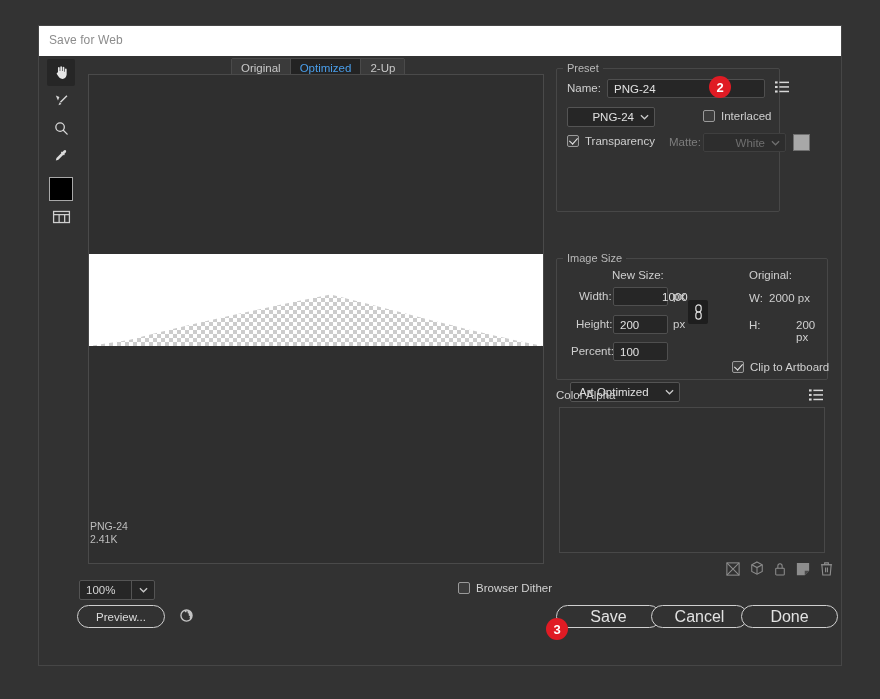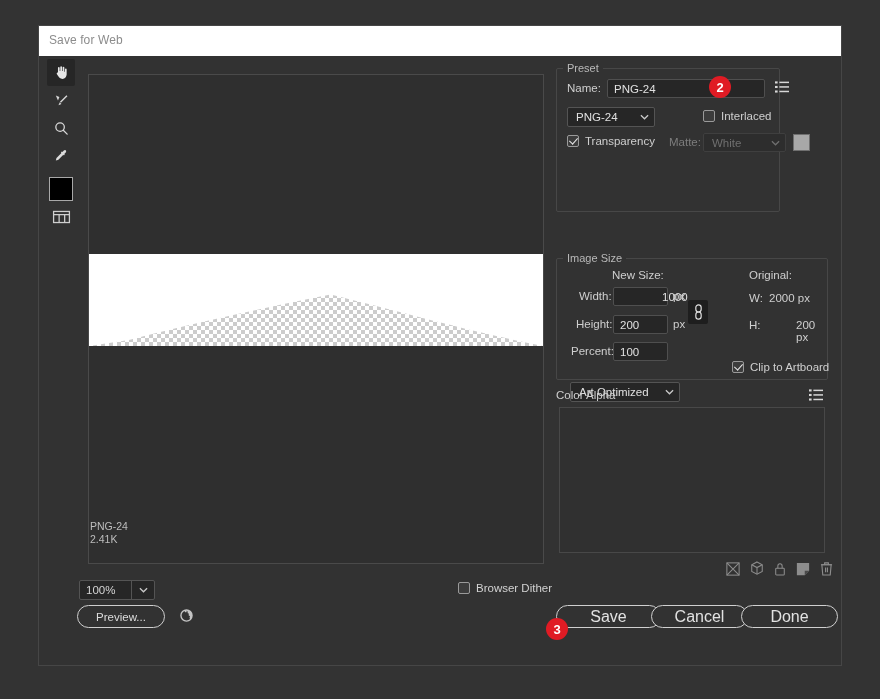--- a/index.html
+++ b/index.html
@@ -378,20 +378,25 @@
           <svg width="19" height="16" viewBox="0 0 24 20" fill="none" stroke="#cfcfcf" stroke-width="1.6">
             <rect x="2" y="3" width="20" height="14"></rect>
             <line x1="2" y1="7" x2="22" y2="7"></line>
             <line x1="9" y1="7" x2="9" y2="17"></line>
             <line x1="16" y1="7" x2="16" y2="17"></line>
           </svg>
         </span>
       </div>
     </div>
 
+    <div class="tabs">
+      <div class="tab">Original</div>
+      <div class="tab selected">Optimized</div>
+      <div class="tab">2-Up</div>
+    </div>
 
     <div class="preview-wrap">
       <div class="artwork">
         <svg width="454" height="92" viewBox="0 0 454 92">
           <path d="M0 0 H454 V92 H454 C340 70 200 22 60 6 L0 2 Z" fill="#ffffff"></path>
           <path d="M0 0 H454 V4 C300 26 150 58 40 86 L0 92 Z" fill="#ffffff"></path>
         </svg>
       </div>
     </div>
 
@@ -417,21 +422,21 @@
 
     <div class="preview-btn">Preview...</div>
     <div class="globe-btn">
       <span>
         <svg width="15" height="15" viewBox="0 0 24 24" fill="#c4c4c4">
           <path d="M12 2a10 10 0 100 20 10 10 0 000-20zm0 2.2c.9 0 1.4 1 1.9 1.7.4.7-.3 1.3-.1 2 .3.8 1.5.6 1.9 1.3.4.8-.6 1.6-.3 2.4.3.9 1.7.8 2.1 1.7.3.8-.6 1.5-.6 2.4 0 .8.9 1.3.8 2-1.4 1.4-3.3 2.1-5.7 2.1a7.8 7.8 0 01-7.8-7.8c0-3.2 2-6 4.8-7.2-.1.8.4 1.5 1 1.9.7.4 1.7.1 2.2-.5.4-.5-.3-1.3-.2-2z"></path>
         </svg>
       </span>
     </div>
 
-    <div class="group-box" style="left:517px; top:42px; width:224px; height:144px;">
+    <div class="group-box" style="left:517px; top:42px; width:224px; height:144px;text-align:right;">
       <div class="panel-legend">Preset</div>
 
       <div style="position:absolute; left:10px; top:13px;" class="lbl">Name:</div>
       <div class="field" style="position:absolute; left:50px; top:10px; width:158px; height:19px;">PNG-24</div>
       <div style="position:absolute; left:218px; top:12px;">
         <svg class="list-icon" width="14" height="13" viewBox="0 0 16 14" fill="#d8d8d8">
           <rect x="0" y="0" width="3" height="2.4"></rect>
             <rect x="5" y="0.3" width="11" height="1.7"></rect>
           <rect x="0" y="5.2" width="3" height="2.4"></rect>
             <rect x="5" y="5.5" width="11" height="1.7"></rect>

